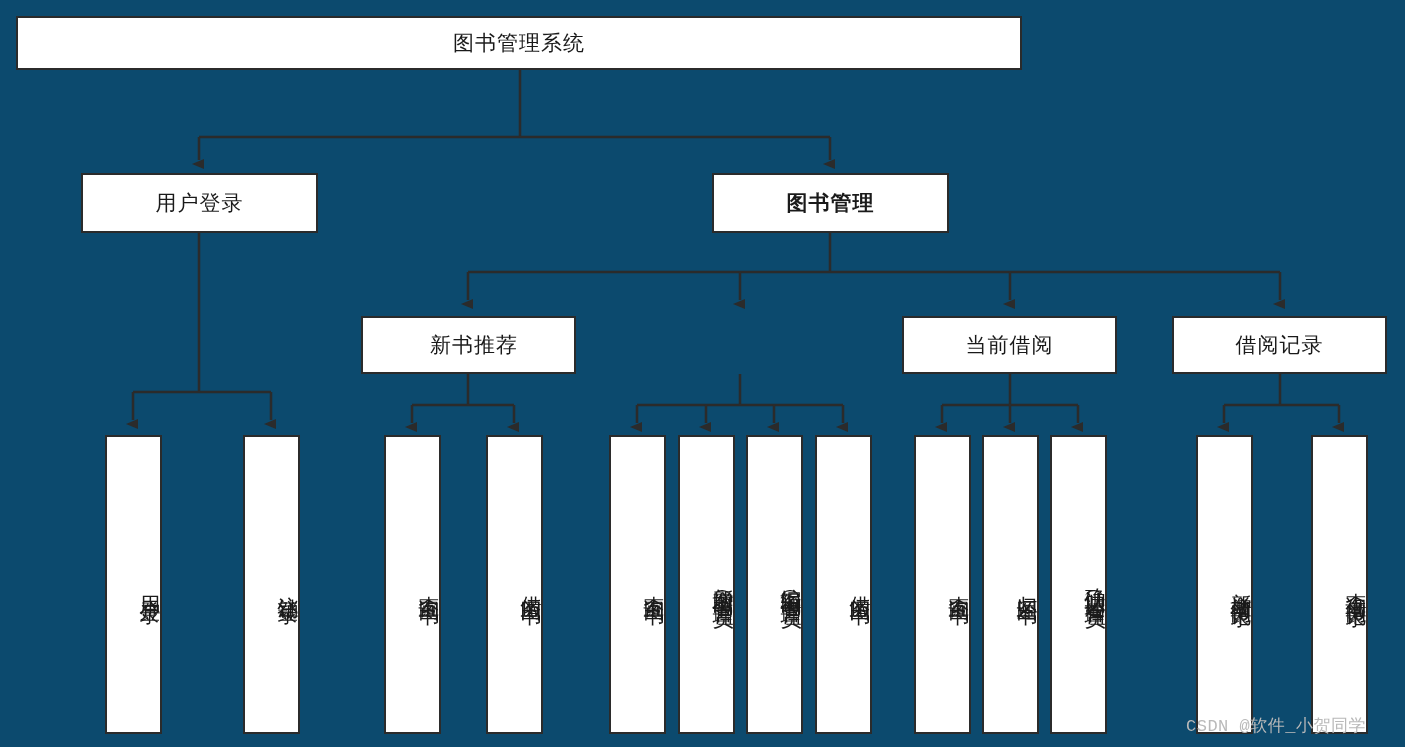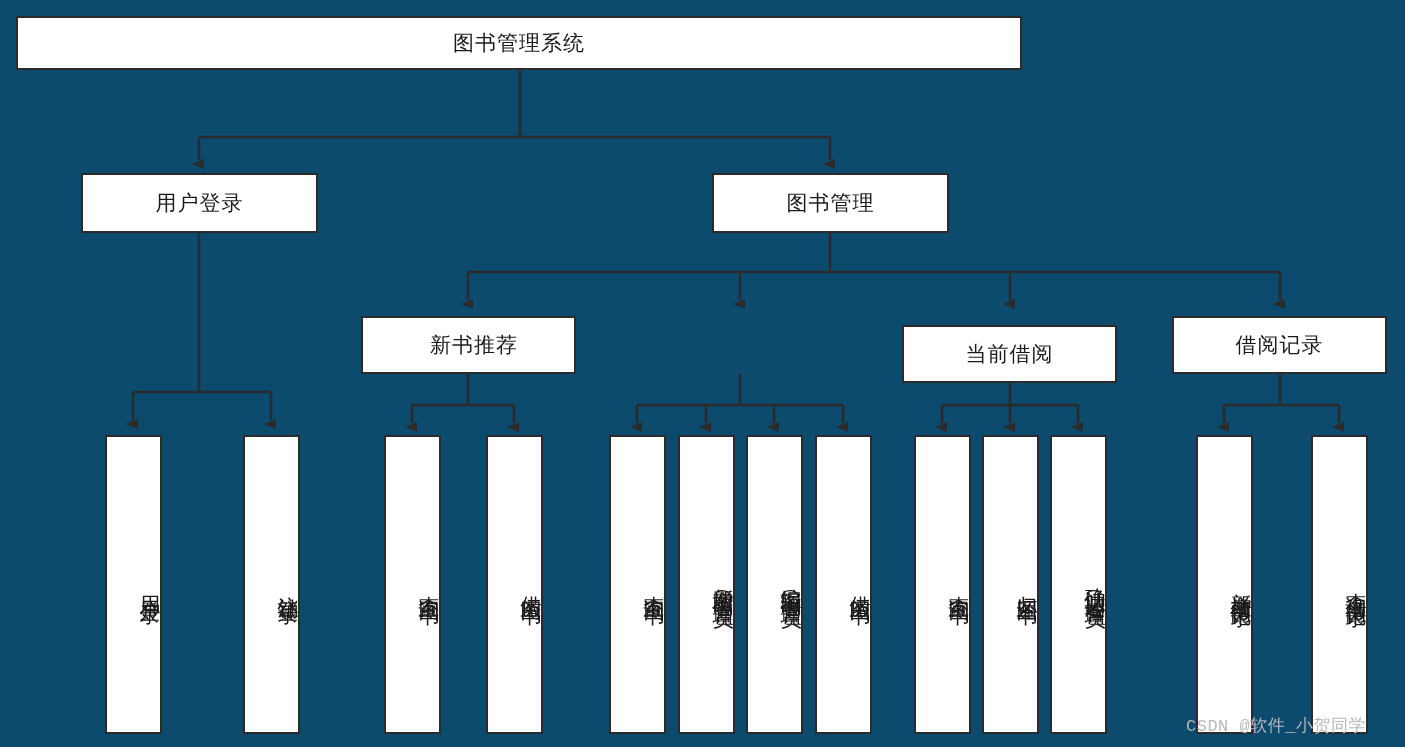--- a/index.html
+++ b/index.html
@@ -121,28 +121,28 @@
     </g>
   </svg>
 
   <div class="node horizontal" style="left:16px; top:16px; width:1006px; height:54px;">
     <span>图书管理系统</span>
   </div>
 
   <div class="node horizontal" style="left:81px; top:173px; width:237px; height:60px;">
     <span>用户登录</span>
   </div>
-  <div class="node horizontal" style="left:712px; top:173px; width:237px; height:60px;">
+  <div class="node horizontal" style="left:712px; top:173px; width:237px; height:60px;font-weight:bold;">
     <span>图书管理</span>
   </div>
 
   <div class="node horizontal" style="left:361px; top:316px; width:215px; height:58px;padding-left:11px;">
     <span>新书推荐</span>
   </div>
-  <div class="node horizontal" style="left:902px; top:325px; width:215px; height:58px;">
+  <div class="node horizontal" style="left:902px; top:316px; width:215px; height:58px;">
     <span>当前借阅</span>
   </div>
   <div class="node horizontal" style="left:1172px; top:316px; width:215px; height:58px;">
     <span>借阅记录</span>
   </div>
 
   <div class="node vertical" style="left:105px; top:435px; width:57px; height:299px;">
     <span class="vtext">用户登录</span>
   </div>
   <div class="node vertical" style="left:243px; top:435px; width:57px; height:299px;">

